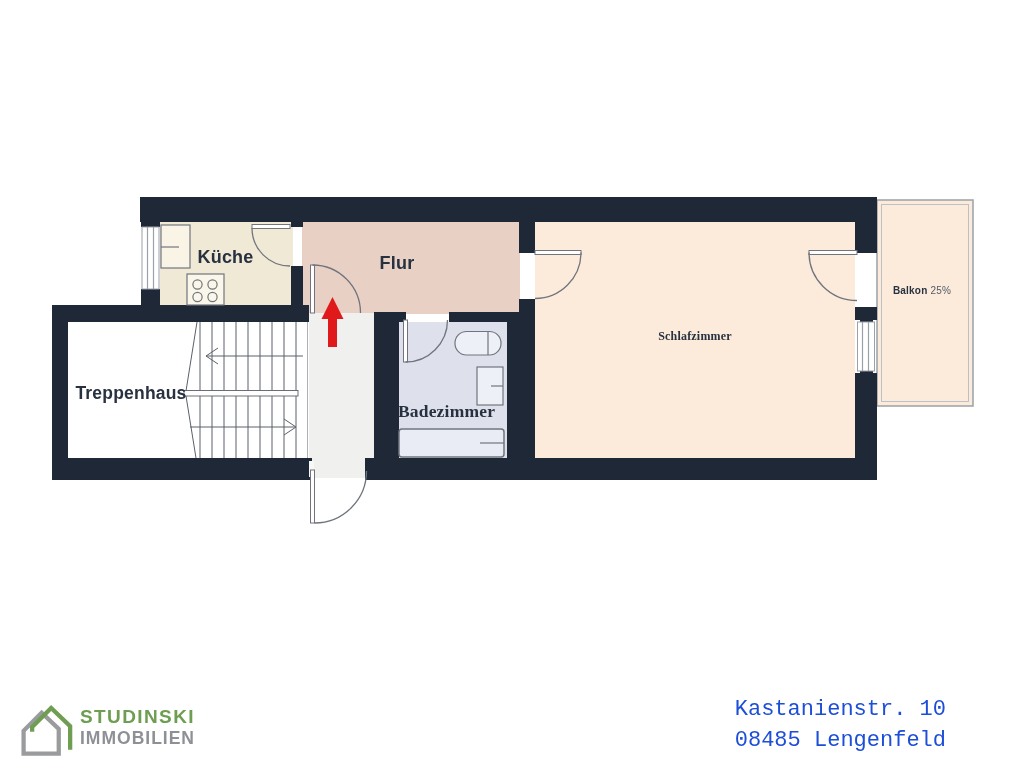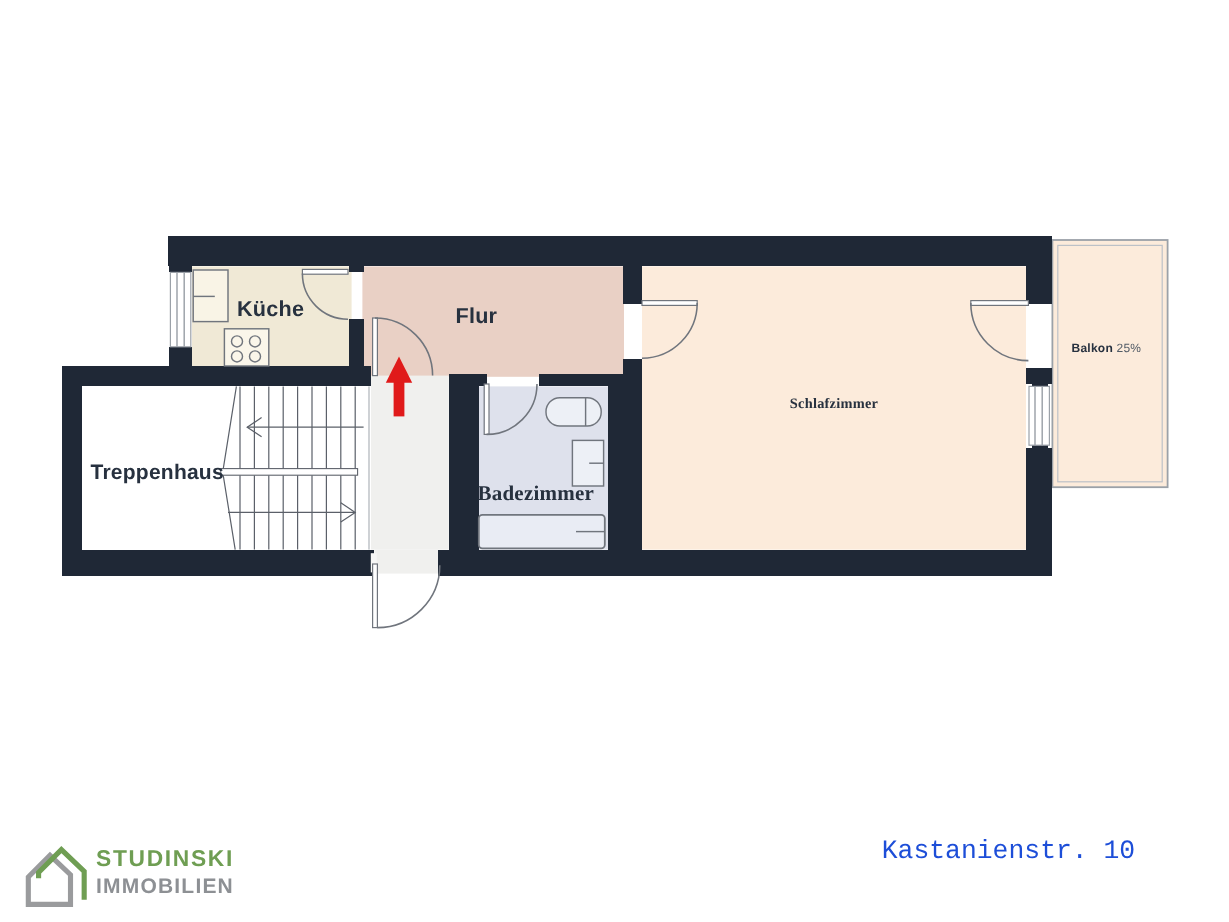--- a/index.html
+++ b/index.html
@@ -179,15 +179,16 @@
       <path d="M17 34V29L37 9L57 28V53" fill="none" stroke="#6f9e53" stroke-width="4.5"></path>
     </svg>
     <div class="logo-text">
       <div class="logo-line1">STUDINSKI</div>
       <div class="logo-line2">IMMOBILIEN</div>
     </div>
   </div>
 
   <div class="address">
     <div>Kastanienstr. 10</div>
+    <div>08485 Lengenfeld</div>
   </div>
 
 </div>
 
 </body></html>

